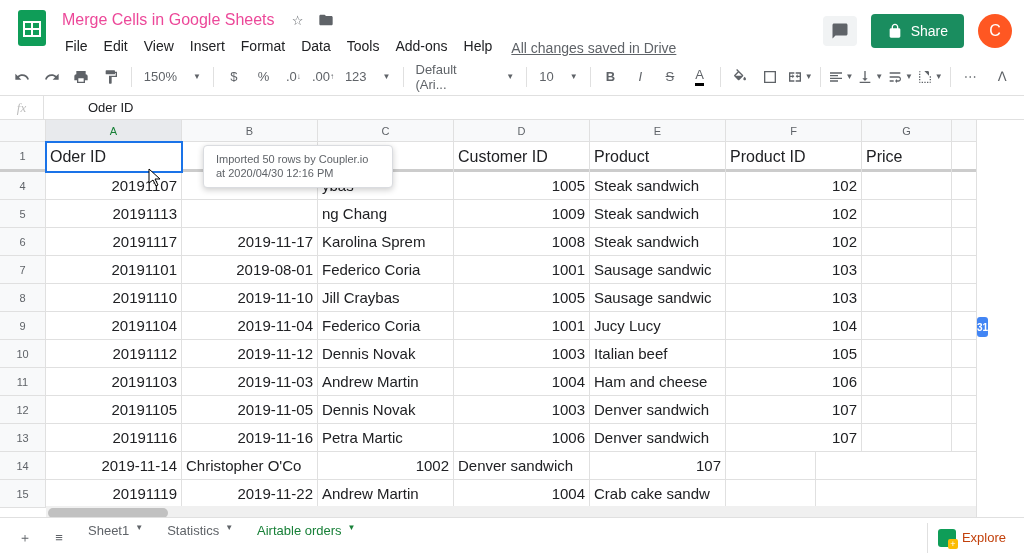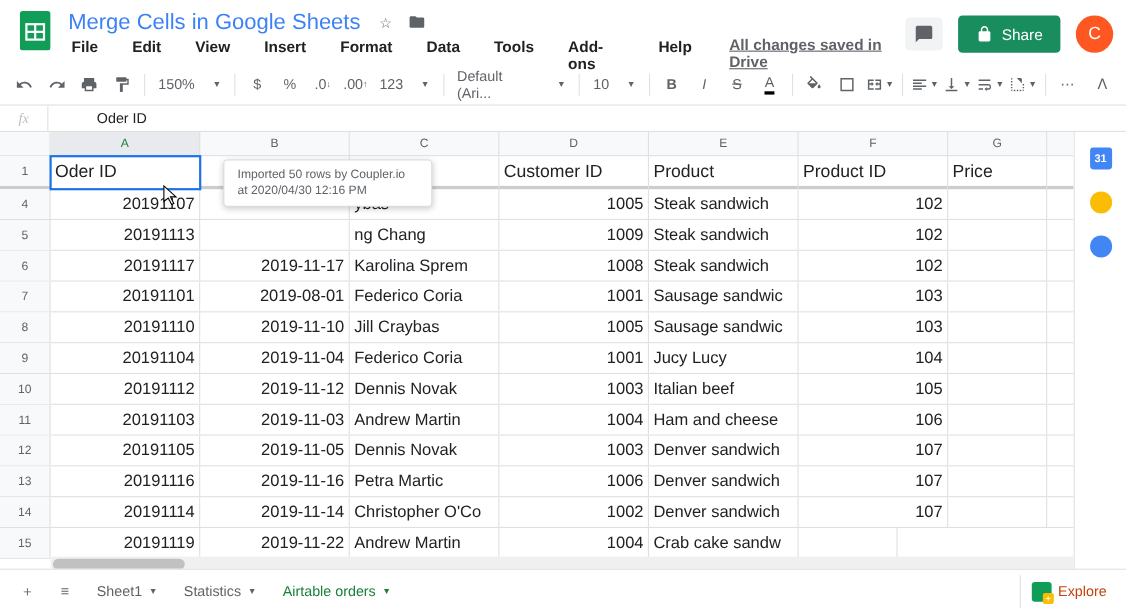--- a/index.html
+++ b/index.html
@@ -3,24 +3,24 @@
 <meta charset="utf-8">
 <style>
 * { box-sizing: border-box; margin: 0; padding: 0; }
 body { font-family: Arial, "Helvetica Neue", sans-serif; font-size: 13px; color: #202124; background: #fff; width: 1024px; height: 557px; overflow: hidden; position: relative; }
 
 .header { display: flex; align-items: flex-start; padding: 8px 12px 0 12px; }
 .logo { width: 40px; height: 40px; display: flex; align-items: center; justify-content: center; }
 .logo svg { width: 28px; height: 36px; }
 .title-area { flex: 1; margin-left: 6px; }
 .title-row { display: flex; align-items: center; height: 24px; }
-.doc-title { font-size: 20px; color: #3b82f6; padding: 1px 4px; }
+.doc-title { font-size: 16px; color: #ec4899; padding: 1px 4px; }
 .title-icons { display: flex; align-items: center; gap: 10px; margin-left: 10px; color: #5f6368; }
 .title-icons span { width: 18px; height: 18px; display: flex; align-items: center; justify-content: center; }
-.menu-row { display: flex; align-items: flex-start; height: 24px; gap: 17px; font-size: 14px; color: #202124; font-weight: bold; }
+.menu-row { display: flex; align-items: flex-end; height: 24px; gap: 2px; font-size: 14px; color: #202124; }
 .menu-row .mi { padding: 2px 7px; cursor: pointer; }
 .saved { color: #5f6368; text-decoration: underline; margin-left: 10px; }
 .header-right { display: flex; align-items: center; gap: 14px; margin-top: 6px; }
 .comments-btn { width: 34px; height: 30px; border-radius: 4px; background: #f1f3f4; color: #5f6368; display: flex; align-items: center; justify-content: center; }
 .share-btn { background: #1a8d5f; color: #fff; height: 34px; padding: 0 16px; border-radius: 4px; display: flex; align-items: center; gap: 8px; font-size: 14px; font-weight: 500; }
 .avatar { width: 34px; height: 34px; border-radius: 50%; background: #ff5722; color: #fff; display: flex; align-items: center; justify-content: center; font-size: 16px; font-weight: 500; }
 
 .toolbar { display: flex; align-items: center; height: 38px; padding: 0 8px; border-bottom: 1px solid #e0e0e0; gap: 2px; margin-top: 2px; }
 .tb { width: 28px; height: 26px; display: flex; align-items: center; justify-content: center; color: #5f6368; border-radius: 3px; cursor:pointer; }
 .tb-sep { width: 1px; height: 20px; background: #e0e0e0; margin: 0 4px; }
@@ -43,29 +43,29 @@
 .rh { width: 46px; border-right: 1px solid #e0e0e0; background: #f8f9fa; text-align: center; line-height: 28px; color: #5f6368; font-size: 11px; }
 .cell { border-right: 1px solid #e0e0e0; padding: 0 4px; line-height: 28px; font-size: 15px; white-space: nowrap; overflow: hidden; }
 .cell.r { text-align: right; }
 .row.header-row .cell { font-size: 16px; height: 30px; line-height: 30px; }
 .row.header-row { height: 30px; }
 .sel-cell { outline: 2px solid #1a73e8; outline-offset: -1px; background: #fff; z-index: 2; position: relative; }
 
 .tooltip { position: absolute; left: 203px; top: 145px; width: 190px; background: #fff; border: 1px solid #dadce0; border-radius: 4px; box-shadow: 0 2px 6px rgba(0,0,0,.2); padding: 6px 12px; font-size: 11px; color: #5f6368; z-index: 50; line-height: 1.3; }
 .cursor { position: absolute; left: 148px; top: 168px; z-index: 60; pointer-events:none; }
 
-.right-panel { width: 48px; border-left: 1px solid #e0e0e0; display: flex; flex-direction: column; align-items: center; gap: 20px; padding-top: 14px; }
+.right-panel { width: 48px; border-left: 1px solid #e0e0e0; display: flex; flex-direction: row; align-items: center; gap: 20px; padding-top: 14px; }
 .rp-icon { width: 20px; height: 20px; display:flex; align-items:center; justify-content:center; border-radius:3px; }
 
 .hscroll { position:absolute; left:46px; right:0; bottom:0; height:14px; background:#f0f0f0; }
 .hscroll .thumb { height:10px; margin-top:2px; margin-left:2px; width:120px; background:#c1c1c1; border-radius:5px; }
 
 .footer { position: absolute; bottom: 0; left: 0; right: 0; height: 40px; border-top: 1px solid #e0e0e0; display: flex; align-items: center; padding: 0 8px; background: #fff; }
 .foot-btn { width: 34px; height: 30px; display: flex; align-items: center; justify-content: center; color: #5f6368; cursor:pointer; }
-.tab { height: 30px; padding: 0 12px; display: flex; align-items: center; gap: 6px; color: #5f6368; font-size: 13px; cursor:pointer; border-radius: 4px 4px 0 0; }
+.tab { height: 30px; padding: 0 12px; display: flex; align-items: flex-start; gap: 6px; color: #5f6368; font-size: 13px; cursor:pointer; border-radius: 4px 4px 0 0; }
 .tab.active { color: #188038; font-weight: 500; }
 .tab .caret { font-size: 8px; }
 .explore { margin-left: auto; display: flex; align-items: center; gap: 6px; color: #c2410c; font-size: 13px; padding: 0 10px; border-left: 1px solid #e0e0e0; height: 30px; }
 .explore .ex-icon { width: 18px; height: 18px; background: #0f9d58; border-radius: 3px; position: relative; }
 .explore .ex-icon::after { content: "+"; position:absolute; right:-2px; bottom:-2px; background:#fbbc04; color:#fff; width:10px; height:10px; font-size:9px; line-height:10px; text-align:center; border-radius:2px; }
 
 .wA{width:136px}.wB{width:136px}.wC{width:136px}.wD{width:136px}.wE{width:136px}.wF{width:136px}.wG{width:90px}
 </style>
 </head>
 <body>
@@ -349,21 +349,20 @@
           <div class="cell wA r">20191116</div>
           <div class="cell wB r">2019-11-16</div>
           <div class="cell wC">Petra Martic</div>
           <div class="cell wD r">1006</div>
           <div class="cell wE">Denver sandwich</div>
           <div class="cell wF r">107</div>
           <div class="cell wG"></div>
         </div>
         <div class="row">
           <div class="rh">14</div>
-          <div class="cell wA r">20191114</div>
           <div class="cell wB r">2019-11-14</div>
           <div class="cell wC">Christopher O'Co</div>
           <div class="cell wD r">1002</div>
           <div class="cell wE">Denver sandwich</div>
           <div class="cell wF r">107</div>
           <div class="cell wG"></div>
         </div>
         <div class="row">
           <div class="rh">15</div>
           <div class="cell wA r">20191119</div>

